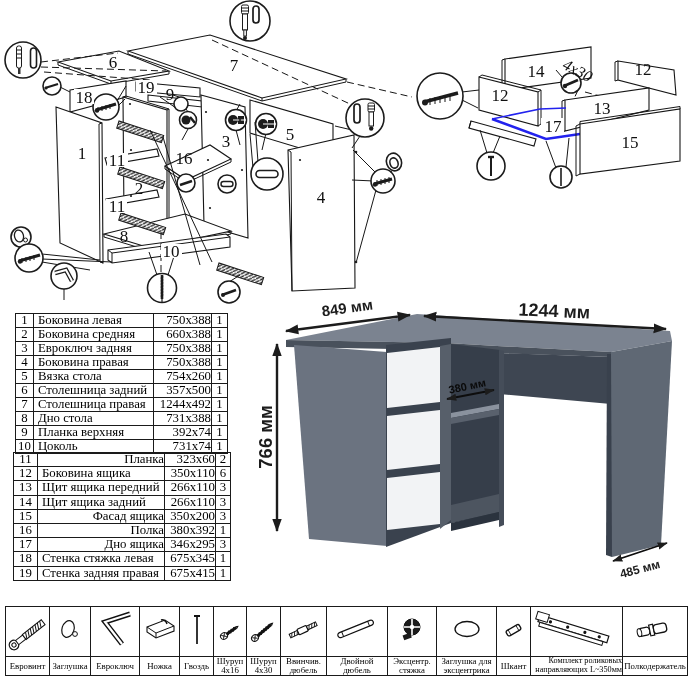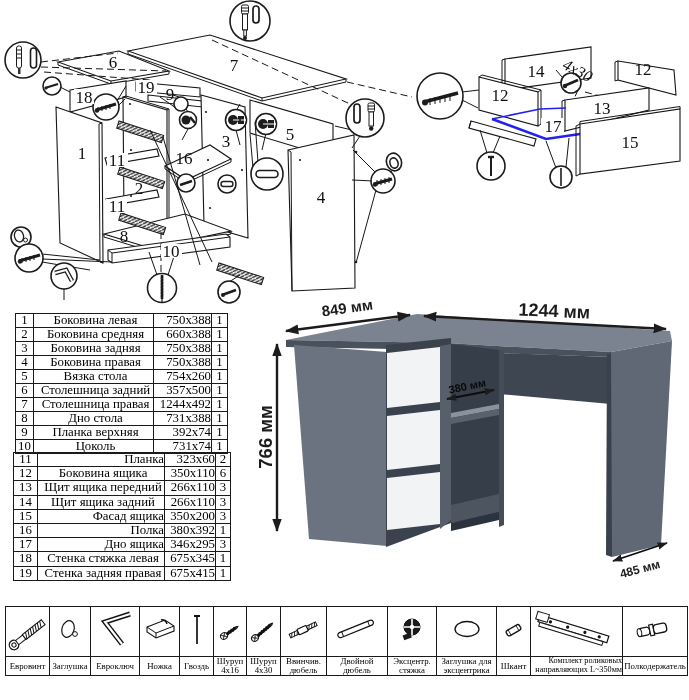--- a/index.html
+++ b/index.html
@@ -12,21 +12,21 @@
 .cir{fill:#fff;stroke:#1c1c1c;stroke-width:1.6;}
 .lbl{font-family:"Liberation Serif",serif;font-size:17px;fill:#101010;text-anchor:middle;}
 .dim{font-family:"Liberation Sans",sans-serif;font-weight:bold;fill:#1c1c1c;text-anchor:middle;}
 table{border-collapse:collapse;table-layout:fixed;}
 td{border:1px solid #1a1a1a;overflow:hidden;white-space:nowrap;}
 #t1{position:absolute;left:15px;top:313px;width:212px;}
 #t1 td{height:13.05px;font-size:12.8px;line-height:13px;padding:0;}
 #t2{position:absolute;left:13px;top:452px;width:217px;}
 #t2 td{height:13.2px;font-size:12.8px;line-height:13px;padding:0;}
 .cnum{text-align:center;}
-.cname{text-align:center;padding-left:4px !important;margin-top:45px;}
+.cname{text-align:left;padding-left:4px !important;margin-top:45px;}
 .cmid{text-align:right;}
 #title{position:absolute;left:0px;top:588px;width:613px;text-align:center;
   font-size:18px;color:#000;}
 #hw{position:absolute;left:5px;top:606px;width:683px;}
 #hw td{padding:0;text-align:center;}
 .hwic td{height:47px;}
 .hwnm td{height:18px;max-height:18px;font-size:8.8px;line-height:9px;white-space:normal;padding:0 1px;}
 .hwq td{height:15px;font-size:13.5px;line-height:15px;}
 </style>
 </head>
@@ -355,21 +355,21 @@
           <td class="cnum">1</td>
         </tr>
 <tr>
           <td class="cnum">2</td>
           <td class="cname">Боковина средняя</td>
           <td class="cmid">660х388</td>
           <td class="cnum">1</td>
         </tr>
 <tr>
           <td class="cnum">3</td>
-          <td class="cname">Боковина задняя</td>
+          <td class="cname">Евроключ задняя</td>
           <td class="cmid">750х388</td>
           <td class="cnum">1</td>
         </tr>
 <tr>
           <td class="cnum">4</td>
           <td class="cname">Боковина правая</td>
           <td class="cmid">750х388</td>
           <td class="cnum">1</td>
         </tr>
 <tr>

